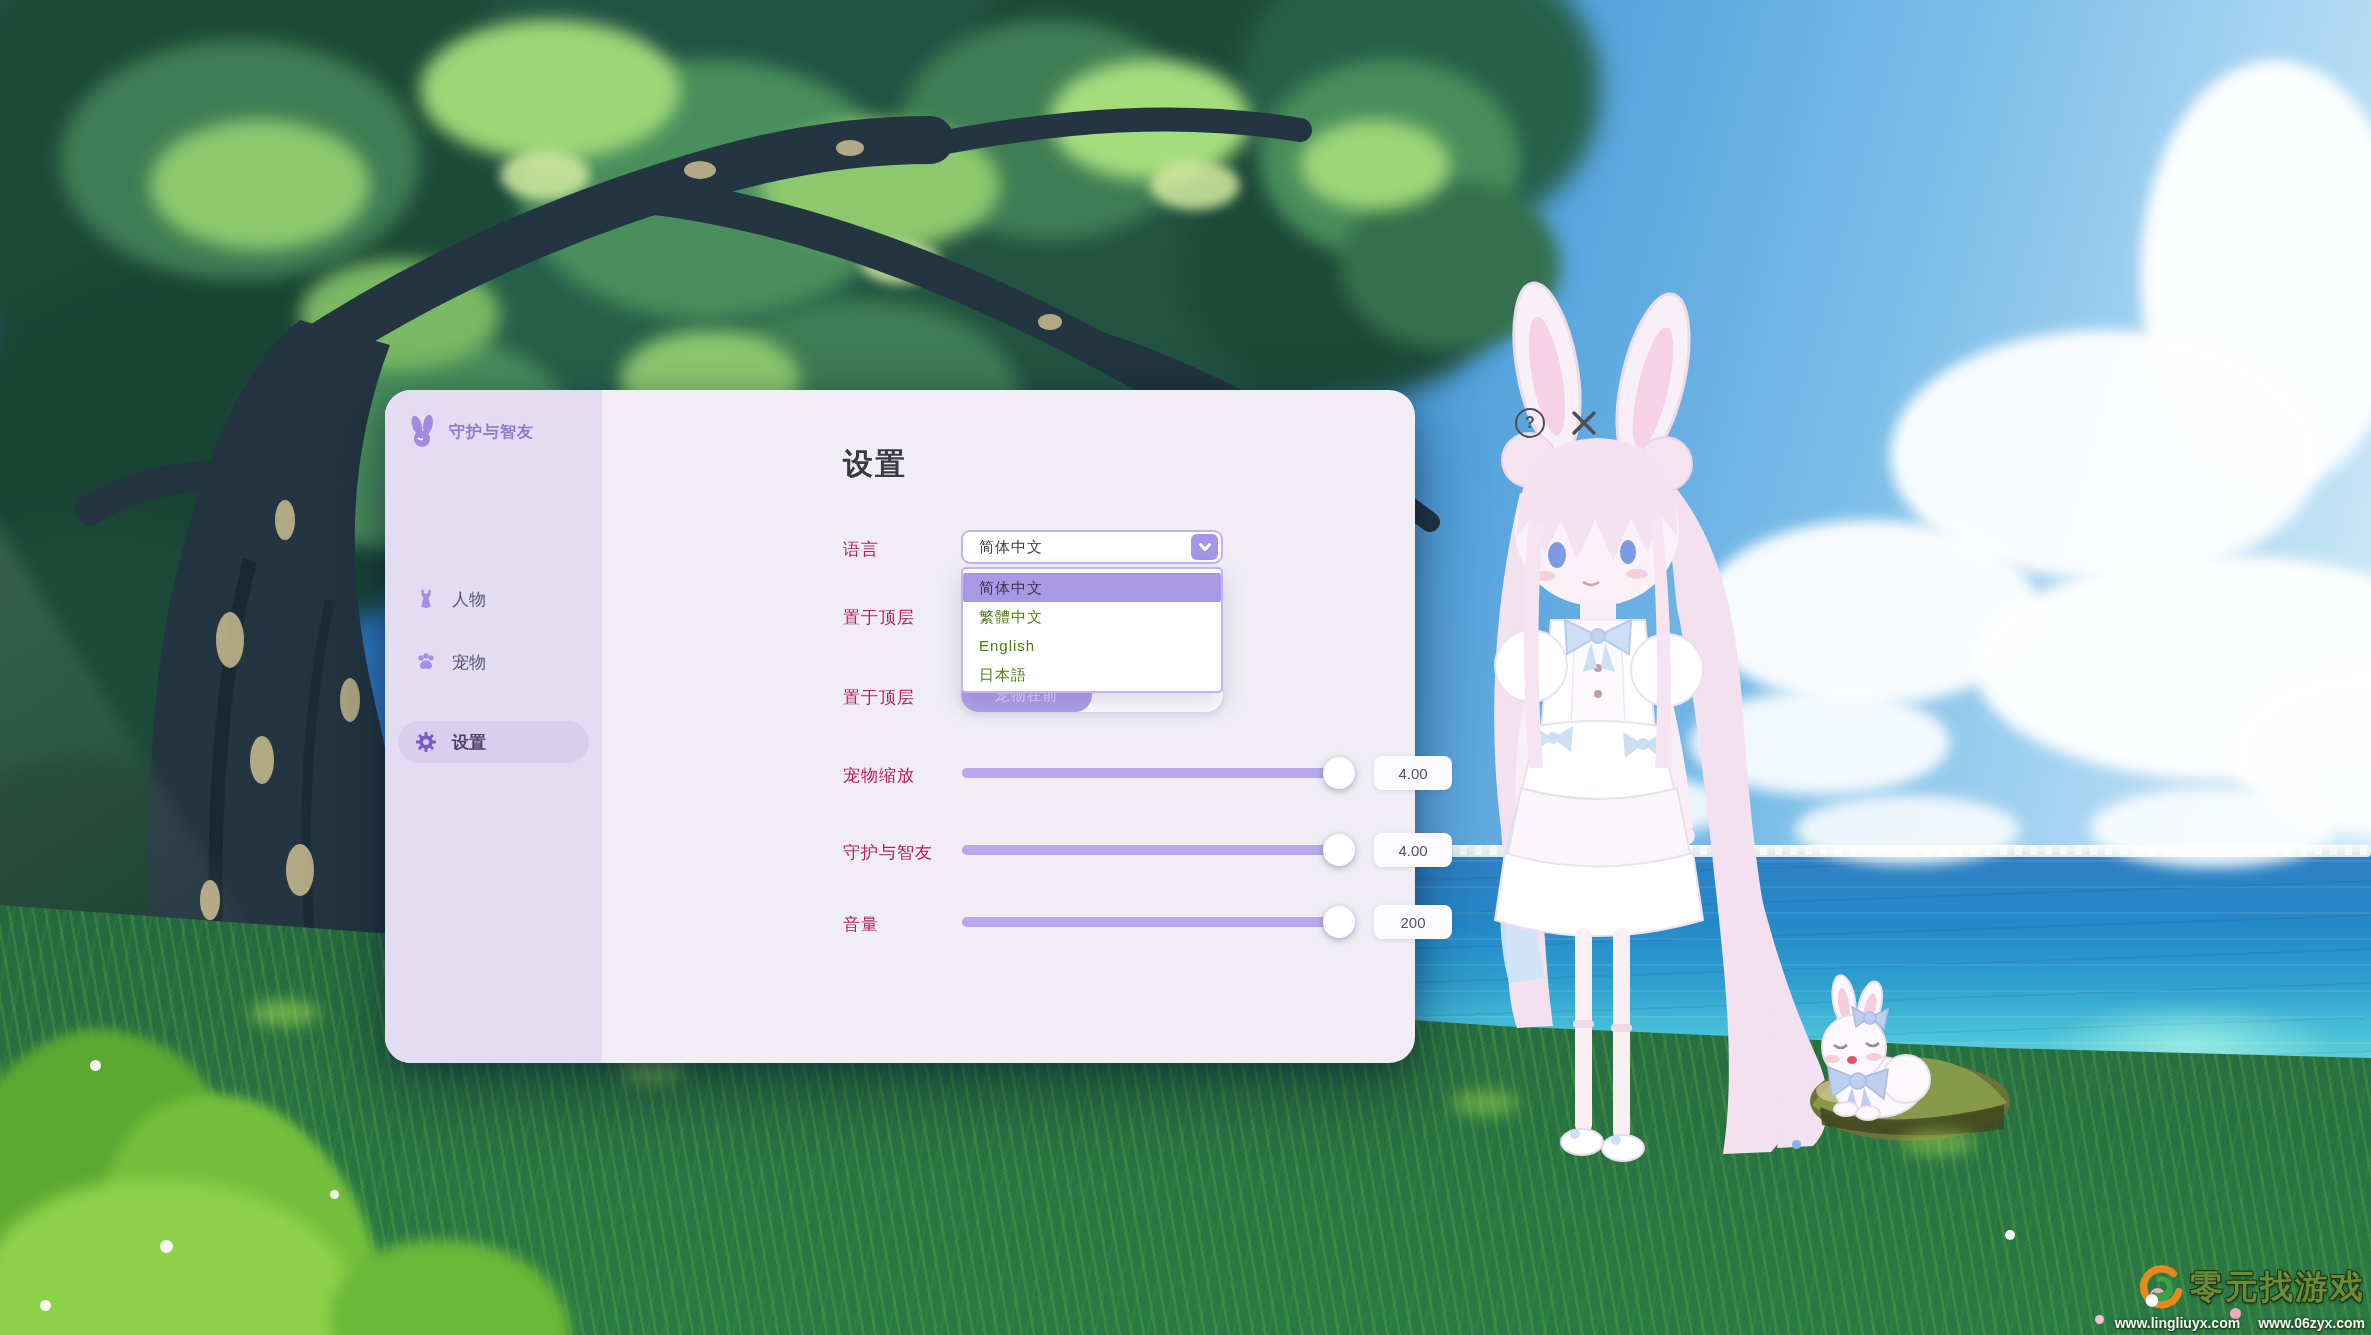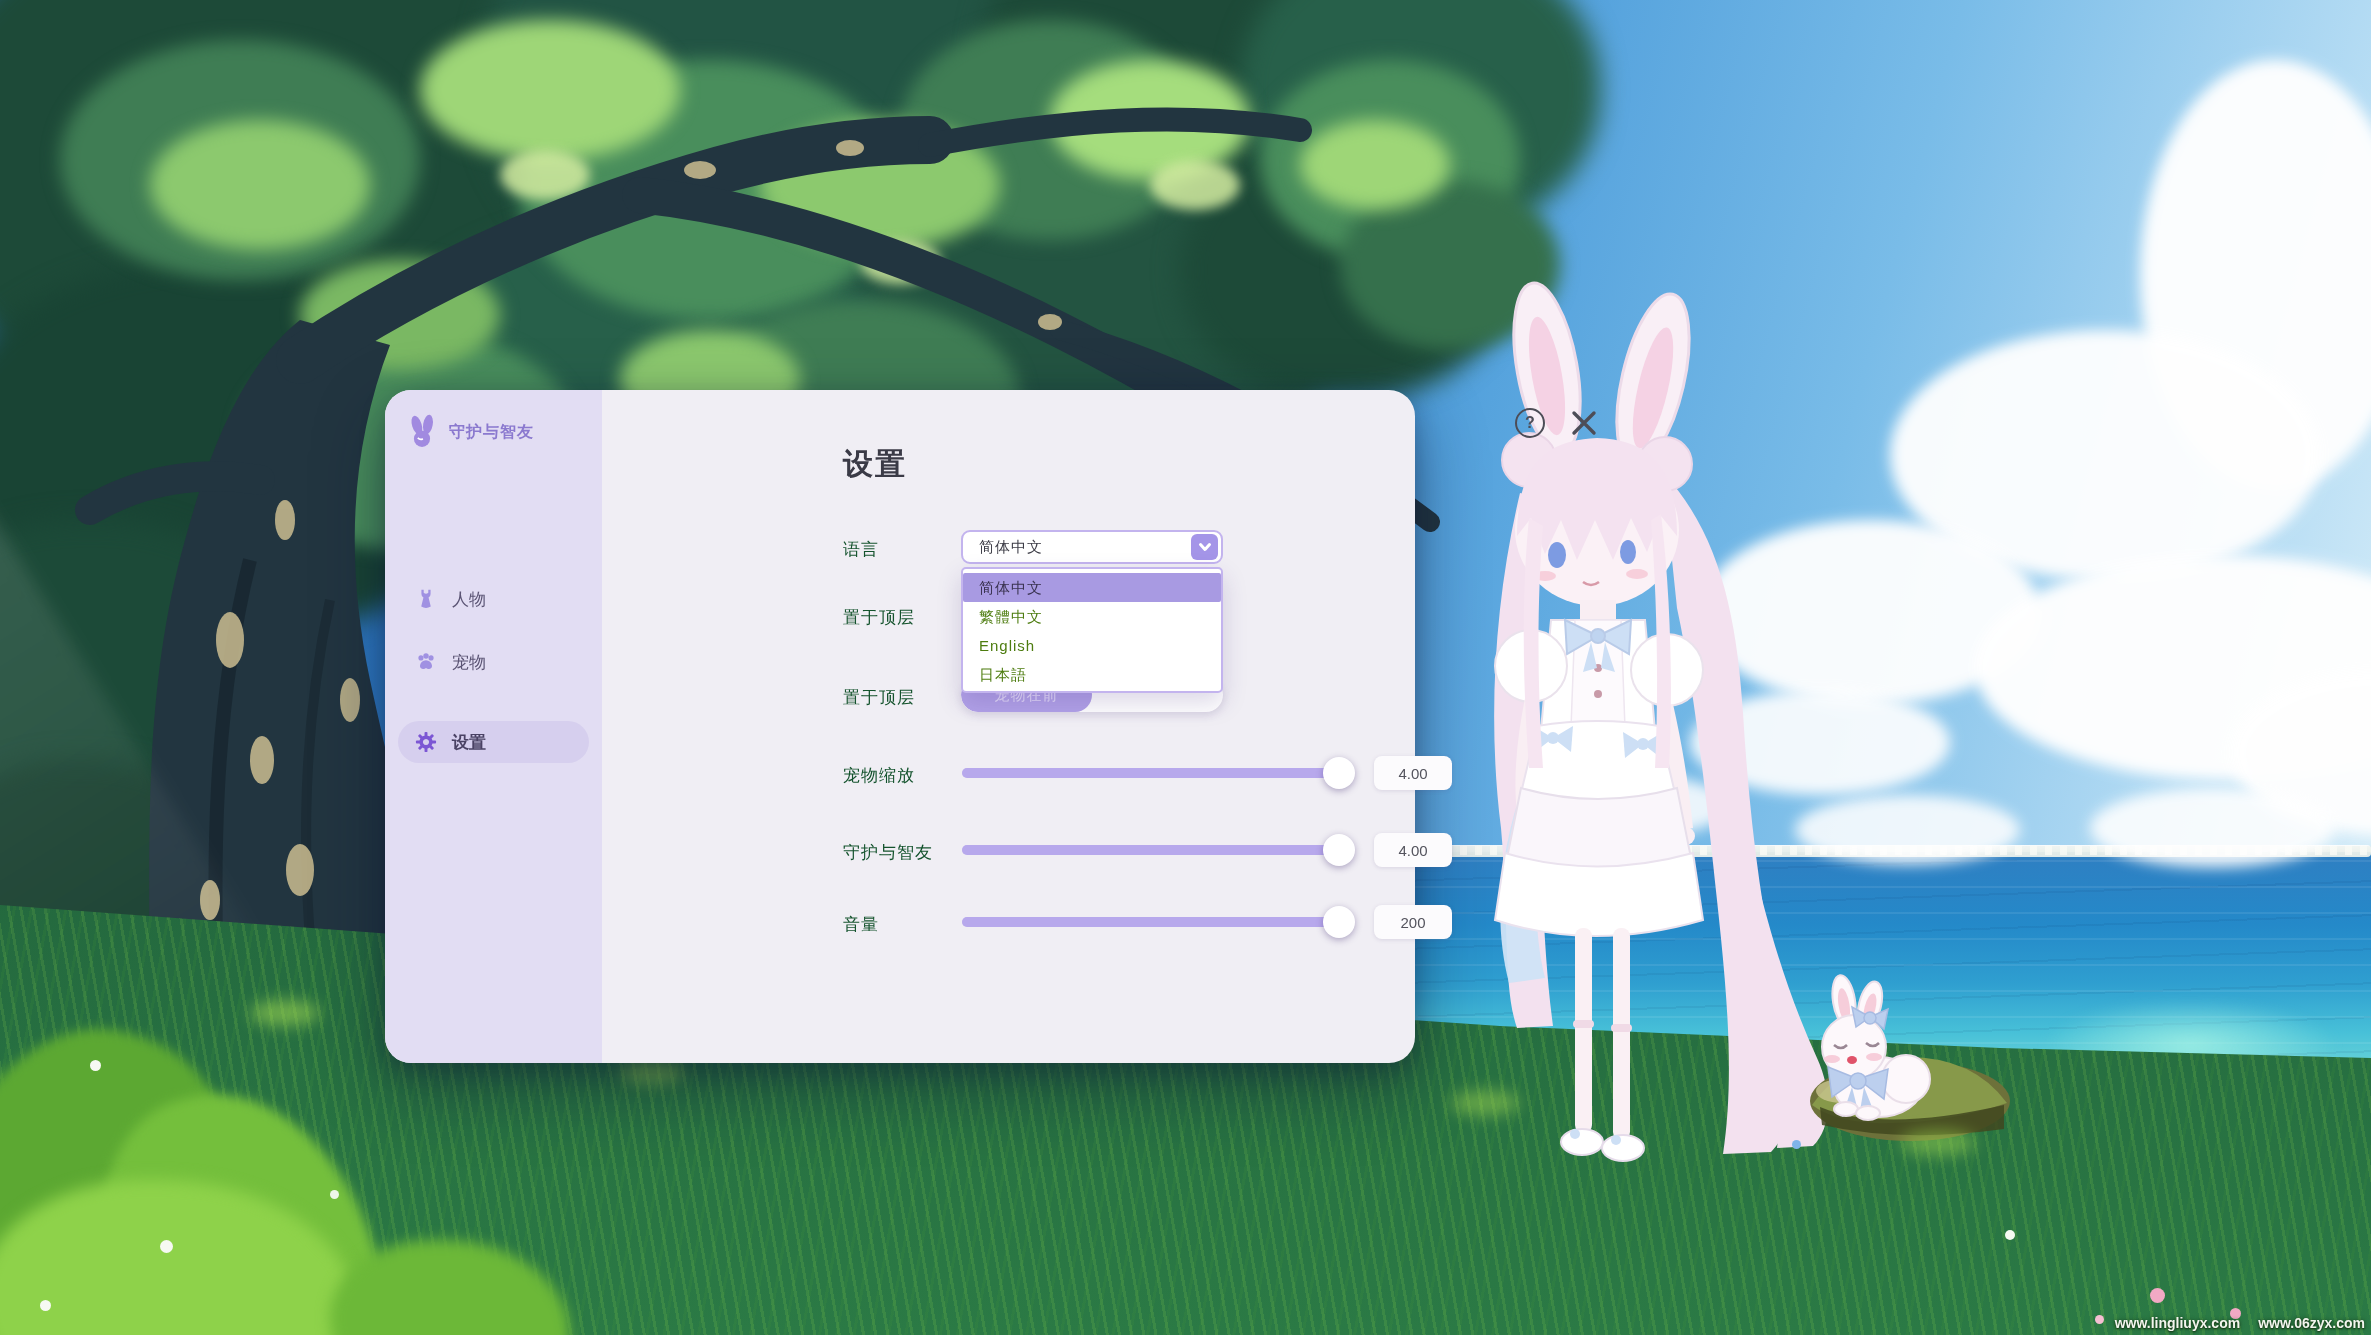--- a/index.html
+++ b/index.html
@@ -42,21 +42,21 @@
     background:#f0eef4; box-shadow:0 26px 70px rgba(12,22,52,.45), 0 8px 24px rgba(12,22,52,.28); }
   .sidebar { left:0; top:0; width:217px; height:673px; background:#e2ddf3; border-radius:26px 0 0 26px; }
   .applogo { left:20px; top:22px; width:190px; height:40px; display:flex; align-items:center; gap:10px;text-align:right; }
   .applogo .name { font-size:16px; font-weight:700; color:#8b79cf; letter-spacing:1px; }
   .nav-item { left:13px; width:191px; height:42px; border-radius:21px; display:flex; align-items:center; gap:15px; padding-left:17px; cursor:pointer; }
   .nav-item.active { background:#d6cfee; }
   .nav-item .lbl { font-size:17px; color:#5b5474; }
   .nav-item.active .lbl { color:#4a4264; font-weight:600; }
   .main { left:217px; top:0; width:813px; height:673px; }
   .panel-title { left:241px; top:54px; font-size:30px; font-weight:600; color:#3a3a46; letter-spacing:2px; }
-  .row-label { left:241px; font-size:17px; color:#14532d; letter-spacing:1px; }
+  .row-label { left:241px; font-size:17px; color:#be185d; letter-spacing:1px; }
   .select { left:359px; top:140px; width:262px; height:34px; background:#ffffff; border:2px solid #c3b4ee; border-radius:9px; display:flex; align-items:center; cursor:pointer; }
   .select .val { padding-left:16px; font-size:15px; color:#3c3c46; letter-spacing:1px; }
   .chev-btn { position:absolute; right:3px; top:2px; width:27px; height:26px; border-radius:6px; background:#a495e8; display:flex; align-items:center; justify-content:center; }
   .droplist { left:359px; top:177px; width:262px; height:126px; background:#ffffff; border:2px solid #c3b4ee; border-radius:5px; z-index:12; padding:4px 0;
     box-shadow:0 10px 24px rgba(60,40,120,.18); }
   .opt { height:29px; line-height:29px; padding-left:16px; font-size:15px; color:#4d7c0f; letter-spacing:1px; cursor:pointer; }
   .opt.selected { background:#a89ae2; color:#3a3350; border-radius:2px; }
   .seg { left:359px; top:288px; width:262px; height:34px; background:#ffffff; border-radius:17px; box-shadow:0 3px 8px rgba(70,50,120,.14); display:flex; overflow:hidden; z-index:11;flex-direction:column; }
   .seg-btn { width:131px; height:34px; line-height:34px; text-align:center; font-size:15px; color:#4a4a55; letter-spacing:1px; cursor:pointer; }
   .seg-btn.active { background:#b2a2e8; color:#e2d9f8; border-radius:17px; }
@@ -363,19 +363,27 @@
       <div class="abs row-label" style="top:523px;">音量</div>
       <div class="abs slider-track" style="top:527px;">
         <div class="slider-fill" style="width: 100%;"></div>
         <div class="slider-thumb"></div>
       </div>
       <div class="abs value-box" style="top:515px;">200</div>
     </div>
   </div>
 
   <div class="abs watermark">
+    <div class="wm-top">
+      <svg style="position:static;" width="52" height="52" viewBox="0 0 58 58">
+        <path d="M44,14 A20,20 0 1 0 50,34" stroke="#e8891c" stroke-width="8" fill="none" stroke-linecap="round"></path>
+        <path d="M29,20 A11,11 0 1 1 20,37 A14,14 0 0 0 40,30" stroke="#3aa34a" stroke-width="6" fill="none" stroke-linecap="round"></path>
+        <circle cx="20" cy="44" r="7" fill="#fdfdfb"></circle>
+      </svg>
+      <span class="wm-title">零元找游戏</span>
+    </div>
     <div class="wm-urls">
       <span>www.lingliuyx.com</span>
       <span>www.06zyx.com</span>
     </div>
   </div>
 
 </div>
 
 </body></html>

